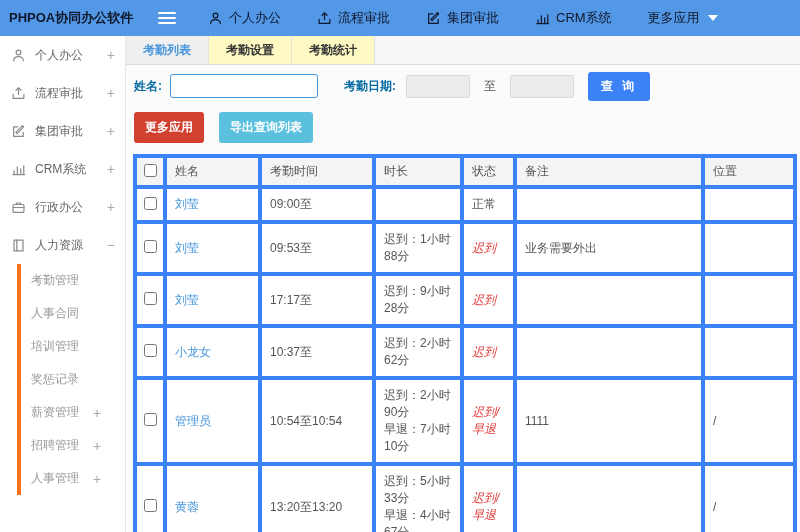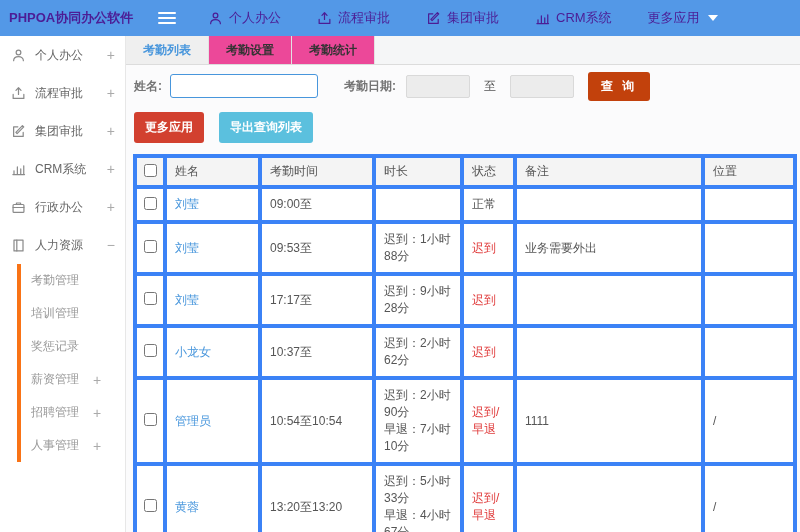--- a/index.html
+++ b/index.html
@@ -4,21 +4,21 @@
 <style>
   * { box-sizing: border-box; }
   html,body { margin:0; padding:0; }
   body {
     width:800px; height:532px; overflow:hidden; position:relative;
     font-family:"Liberation Sans","DejaVu Sans",sans-serif;
     font-size:12px; color:#555; background:#fff;
   }
   
   .header { position:absolute; top:0; left:0; right:0; height:36px;
-    background:var(--header,#5398e7); color:#4c1d95; display:flex; align-items:center; z-index:5; }
+    background:var(--header,#5398e7); color:#0f172a; display:flex; align-items:center; z-index:5; }
   .logo { flex:none; width:158px; padding-left:9px; font-size:13px; font-weight:bold; white-space:nowrap; }
   .hamburger { width:18px; display:flex; flex-direction:column; gap:3px; cursor:pointer; margin-right:32px; }
   .hamburger i { display:block; height:2px; background:#fff; border-radius:1px; }
   .topnav { display:flex; align-items:center; gap:36px; }
   .topnav .nav-item { display:flex; align-items:center; gap:6px; font-size:13px; cursor:pointer; white-space:nowrap; }
   .icon { display:inline-flex; align-items:center; justify-content:center; }
   .icon svg { width:15px; height:15px; fill:none; stroke:currentColor; stroke-width:1.3; stroke-linecap:round; stroke-linejoin:round; }
   .caret { width:0; height:0; border-left:5px solid transparent; border-right:5px solid transparent; border-top:6px solid #fff; margin-left:2px; }
   
   .sidebar { position:absolute; top:36px; left:0; bottom:0; width:126px;
@@ -26,45 +26,45 @@
   .side-item { height:38px; display:flex; align-items:center; padding:0 10px; color:#666; cursor:pointer; }
   .side-item.active { background:#f4f4f4; }
   .side-item .icon { width:16px; margin-right:9px; color:#8a8a8a; }
   .expand { margin-left:auto; color:#aaa; font-size:14px; font-weight:normal; }
   .subgroup { margin-left:17px; border-left:4px solid #f97316; }
   .side-sub { height:33px; display:flex; align-items:center; padding-left:10px; color:#999; cursor:pointer; }
   .side-sub .expand { margin-left:14px; margin-right:18px; }
   
   .main { position:absolute; top:36px; left:126px; right:0; bottom:0; background:#fbfbfc; overflow:hidden; }
   .tabbar { height:29px; display:flex; background:#f5f6f7; border-bottom:1px solid #dcdcdc; }
-  .tab { padding:0 17px; line-height:28px; background:#ec4899; border-right:1px solid #e2e2e2; color:#333; cursor:pointer; font-weight:bold; }
+  .tab { padding:0 17px; line-height:28px; background:#fef9c3; border-right:1px solid #e2e2e2; color:#333; cursor:pointer; font-weight:bold; }
   .tab.active { background:#efefef; color:var(--accent,#4896dc); }
   .filter { height:42px; display:flex; align-items:center; padding:0 8px; }
-  .filter label { color:#737373; font-weight:bold; }
+  .filter label { color:#0369a1; font-weight:bold; }
   .name-input { width:148px; height:24px; margin-left:8px; padding:0 6px;
     border:1px solid var(--accent,#4896dc); border-radius:3px; outline:none; background:#fff; }
   .date-label { margin-left:26px; }
   .date-input { width:64px; height:23px; margin-left:10px; background:#ececec; border:1px solid #d9d9d9; border-radius:2px; }
   .to-label { margin:0 4px 0 14px; }
   .btn { border:none; border-radius:3px; color:#fff; font-weight:bold; font-size:12px; cursor:pointer; font-family:inherit; }
-  .btn-search { margin-left:14px; padding:6px 13px; background:#c2410c; letter-spacing:3px; }
+  .btn-search { margin-left:14px; padding:6px 13px; background:#3b82f6; letter-spacing:3px; }
   .actions { display:flex; gap:15px; padding:5px 8px 11px; }
   .btn-danger { background:var(--danger,#d2402f); padding:7px 11px; }
   .btn-export { background:var(--export,#5bc0de); padding:7px 11px; }
   
   .table-wrap { padding:0 4px 0 7px; }
   table { width:100%; border-collapse:collapse; table-layout:fixed; background:#fff; }
   th, td { border:4px solid #3b82f6; padding:8px 8px; text-align:left; vertical-align:middle;
     font-weight:normal; color:#555; word-wrap:break-word; }
   thead th { background:#f4f4f4; height:31px; padding:4px 8px; }
   tbody td { height:33px; padding:7px 8px; }
   td.ck, th.ck { text-align:center; padding:4px 2px; }
   input[type=checkbox] { width:13px; height:13px; margin:0; cursor:pointer; }
   .link { color:var(--accent,#4896dc); cursor:pointer; }
-  .red { color:var(--status-red,#e03a3a); }
+  .red { color:var(--status-red,#e03a3a);font-style:italic; }
   .dur-line { line-height:17px; }
 </style>
 </head>
 <body>
 
 <div class="header">
   <div class="logo">PHPOA协同办公软件</div>
   <div class="hamburger">
       <i></i>
       <i></i>
@@ -180,20 +180,23 @@
           <rect x="3.2" y="2.2" width="9.6" height="11.6"></rect>
           <path d="M6.2 2.2v11.6"></path>
         </svg>
       </span>
       <span>人力资源</span>
       <span class="expand">−</span>
     </div>
     <div class="subgroup">
       <div class="side-sub">
         <span>考勤管理</span>
+      </div>
+      <div class="side-sub">
+        <span>人事合同</span>
       </div>
       <div class="side-sub">
         <span>培训管理</span>
       </div>
       <div class="side-sub">
         <span>奖惩记录</span>
       </div>
       <div class="side-sub">
         <span>薪资管理</span>
         <span class="expand">+</span>

